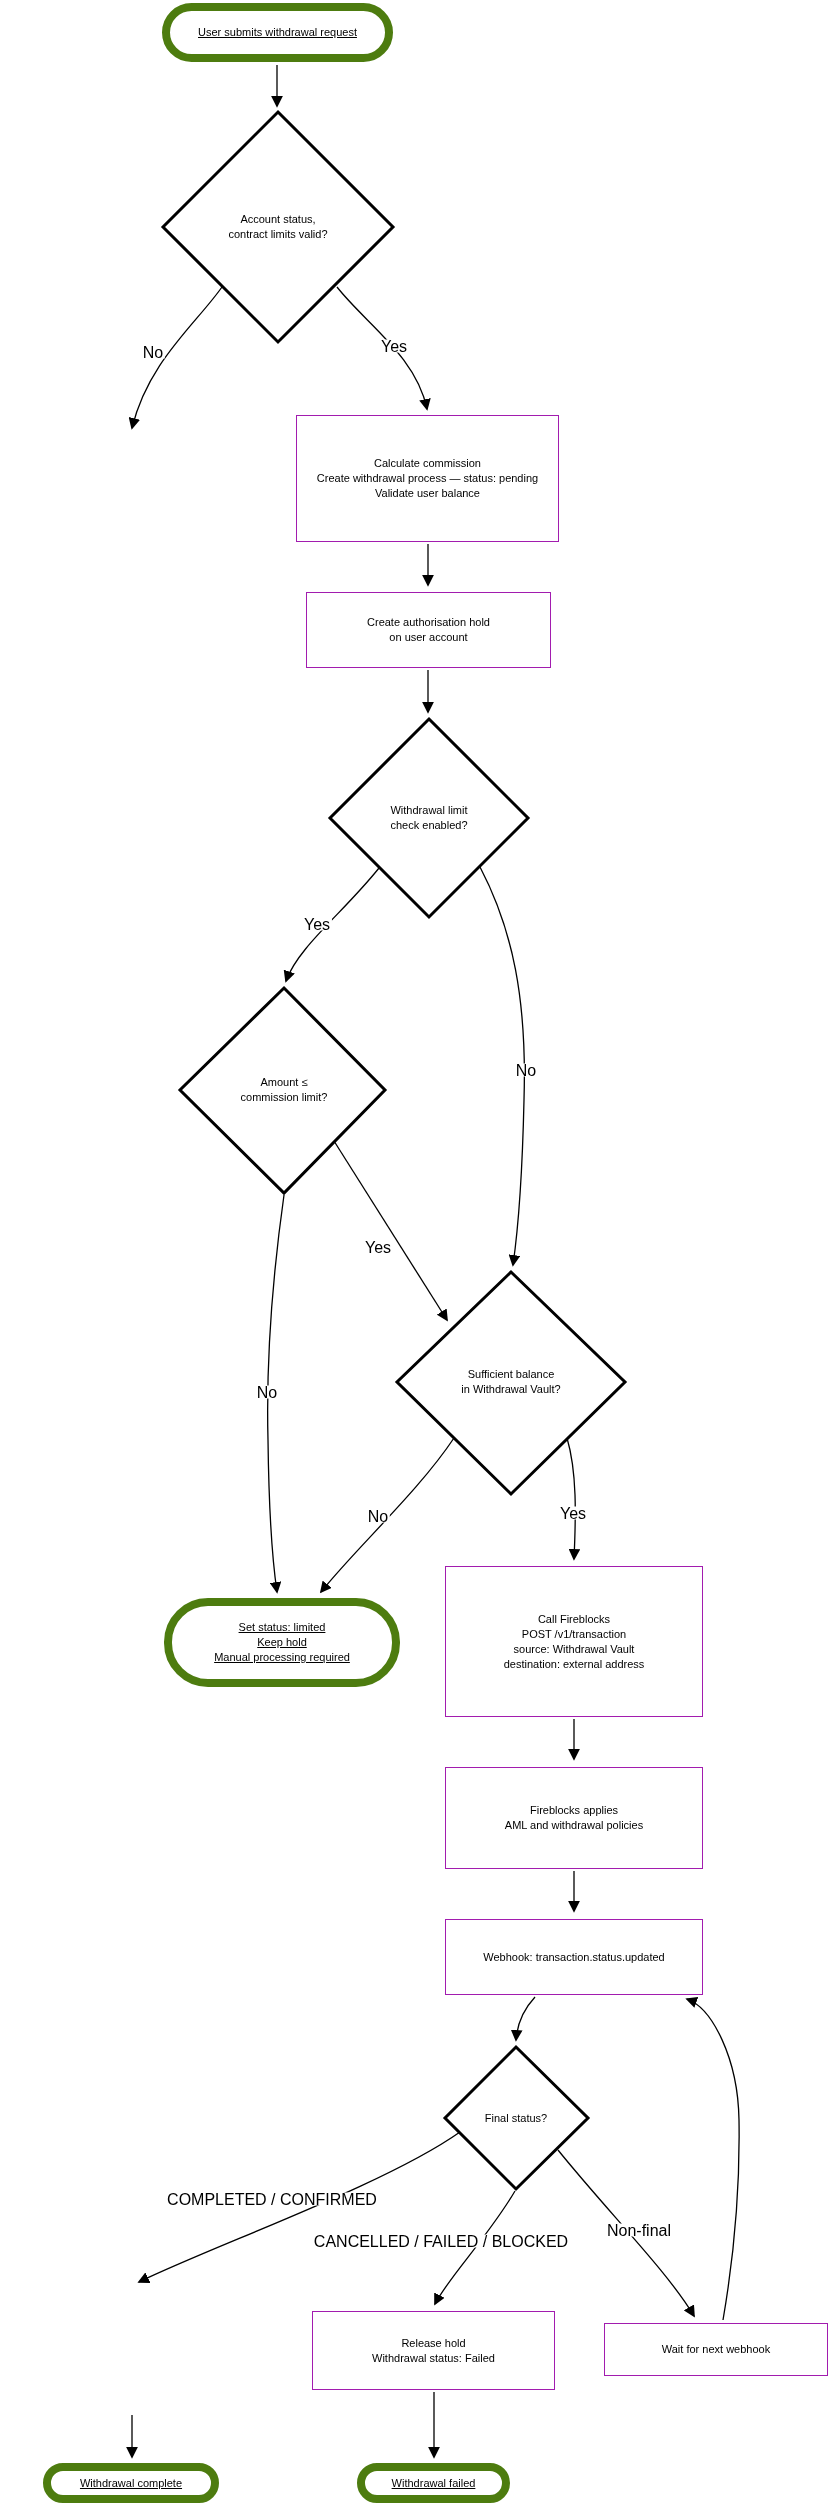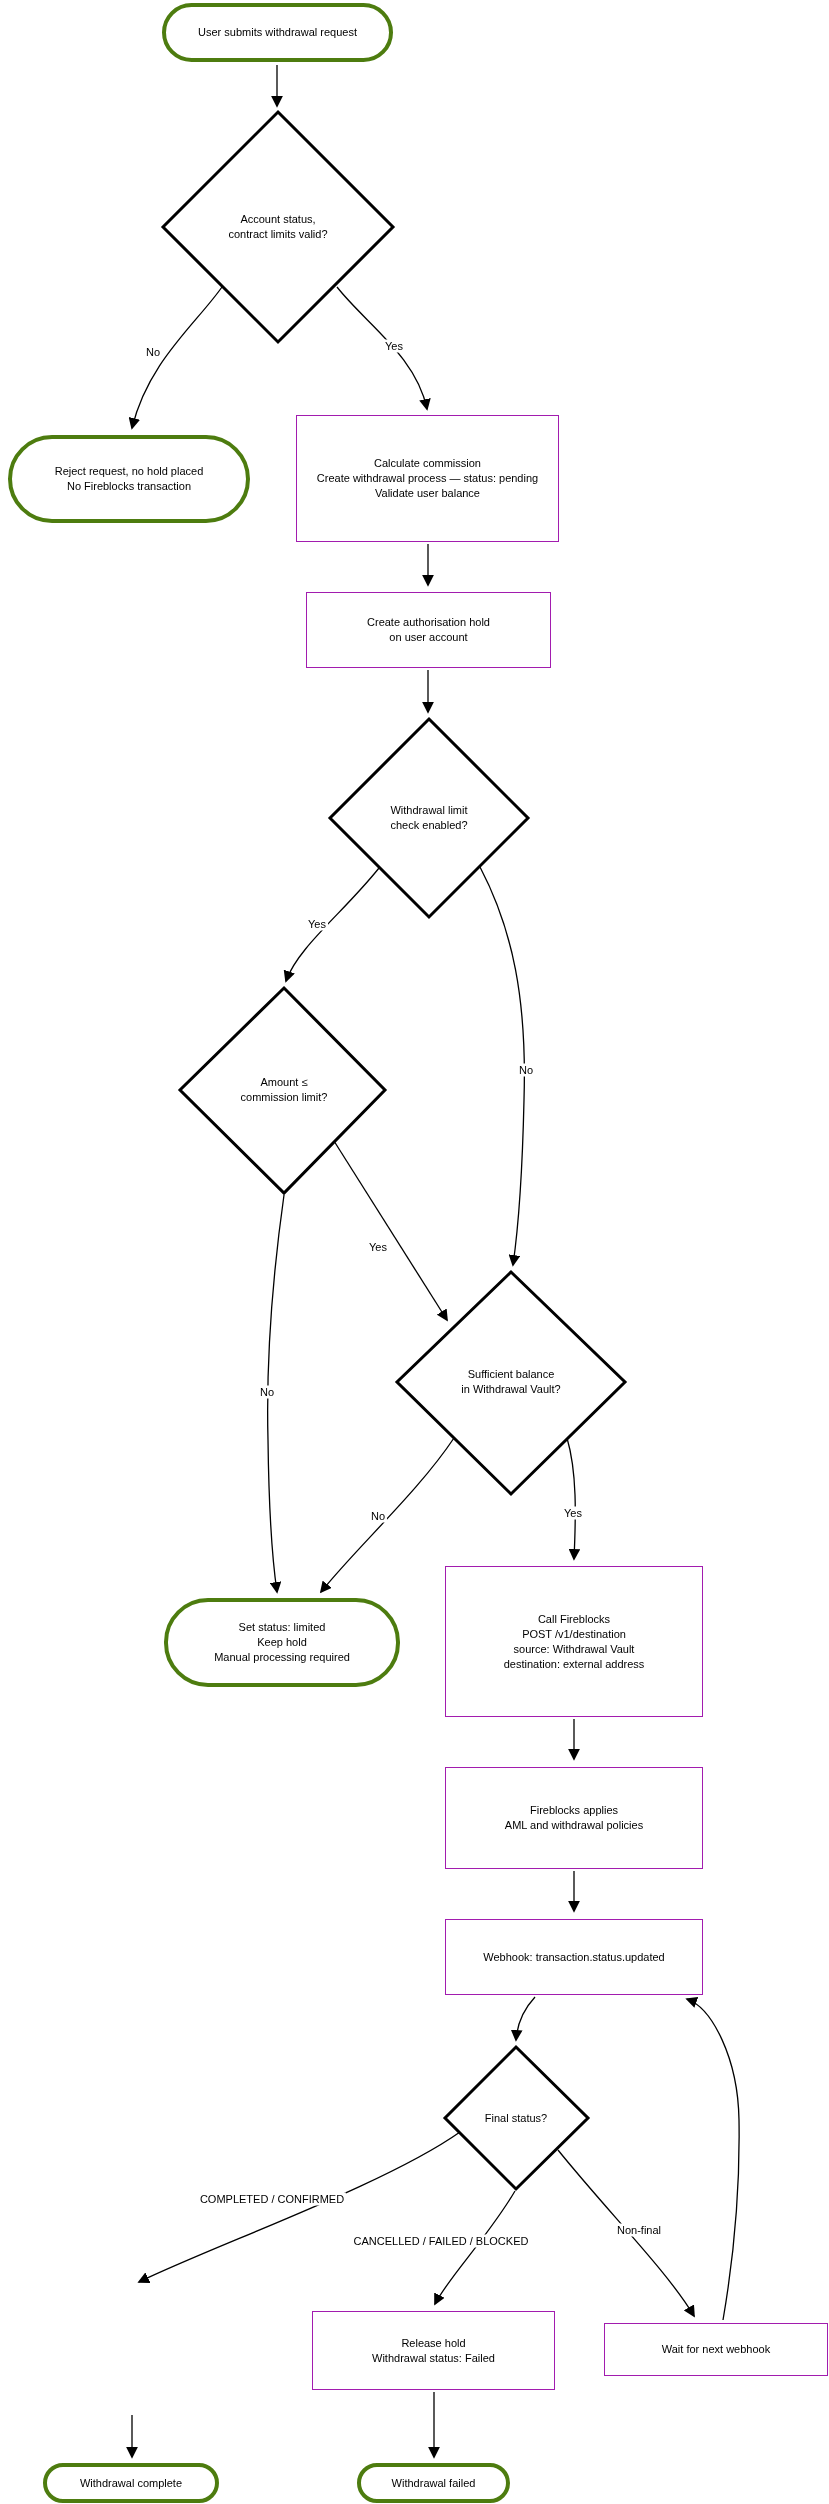--- a/index.html
+++ b/index.html
@@ -15,33 +15,33 @@
   .node{
     position:absolute;
     box-sizing:border-box;
     display:flex;align-items:center;justify-content:center;
     text-align:center;
     font-size:11px;line-height:15px;
     white-space:pre-line;
     background:#ffffff;
   }
   .rect{border:1px solid #a21caf;}
-  .stadium{border:4px solid #4d7c0f;}
+  .stadium{border:8px solid #4d7c0f;text-decoration:underline;}
   .diamond-label{
     position:absolute;
     display:flex;align-items:center;justify-content:center;
     text-align:center;font-size:11px;line-height:15px;
     white-space:pre-line;background:transparent;
   }
   .edge-label{
     position:absolute;
     transform:translate(-50%,-50%);
     background:#ffffff;
     padding:0 2px;
-    font-size:11px;line-height:13px;
+    font-size:16px;line-height:13px;
     white-space:nowrap;
   }
   .edge{fill:none;stroke:#000;stroke-width:1.3px;}
   .shape{fill:#ffffff;stroke:#000;stroke-width:3px;}
 </style>
 </head>
 <body>
 
 <div id="canvas">
 
@@ -75,36 +75,34 @@
 
     <polygon class="shape" points="278,112 393,227 278,342 163,227"></polygon>
     <polygon class="shape" points="429,719 528,818 429,917 330,818"></polygon>
     <polygon class="shape" points="284,988 385,1090 284,1193 180,1090"></polygon>
     <polygon class="shape" points="511,1272 625,1382 511,1494 397,1382"></polygon>
     <polygon class="shape" points="516,2047 588,2118 516,2189 445,2118"></polygon>
   </svg>
 
   <div class="node stadium" style="left:162px;top:3px;width:231px;height:59px;border-radius:30px;">User submits withdrawal request</div>
 
-  <div class="node stadium" style="left:8px;top:435px;width:242px;height:88px;border-radius:44px;">Reject request, no hold placed
-No Fireblocks transaction</div>
 
   <div class="node rect" style="left:296px;top:415px;width:263px;height:127px;">Calculate commission
 Create withdrawal process — status: pending
 Validate user balance</div>
 
   <div class="node rect" style="left:306px;top:592px;width:245px;height:76px;">Create authorisation hold
 on user account</div>
 
   <div class="node stadium" style="left:164px;top:1598px;width:236px;height:89px;border-radius:44px;">Set status: limited
 Keep hold
 Manual processing required</div>
 
   <div class="node rect" style="left:445px;top:1566px;width:258px;height:151px;">Call Fireblocks
-POST /v1/destination
+POST /v1/transaction
 source: Withdrawal Vault
 destination: external address</div>
 
   <div class="node rect" style="left:445px;top:1767px;width:258px;height:102px;">Fireblocks applies
 AML and withdrawal policies</div>
 
   <div class="node rect" style="left:445px;top:1919px;width:258px;height:76px;">Webhook: transaction.status.updated</div>
 
 
   <div class="node rect" style="left:312px;top:2311px;width:243px;height:79px;">Release hold

